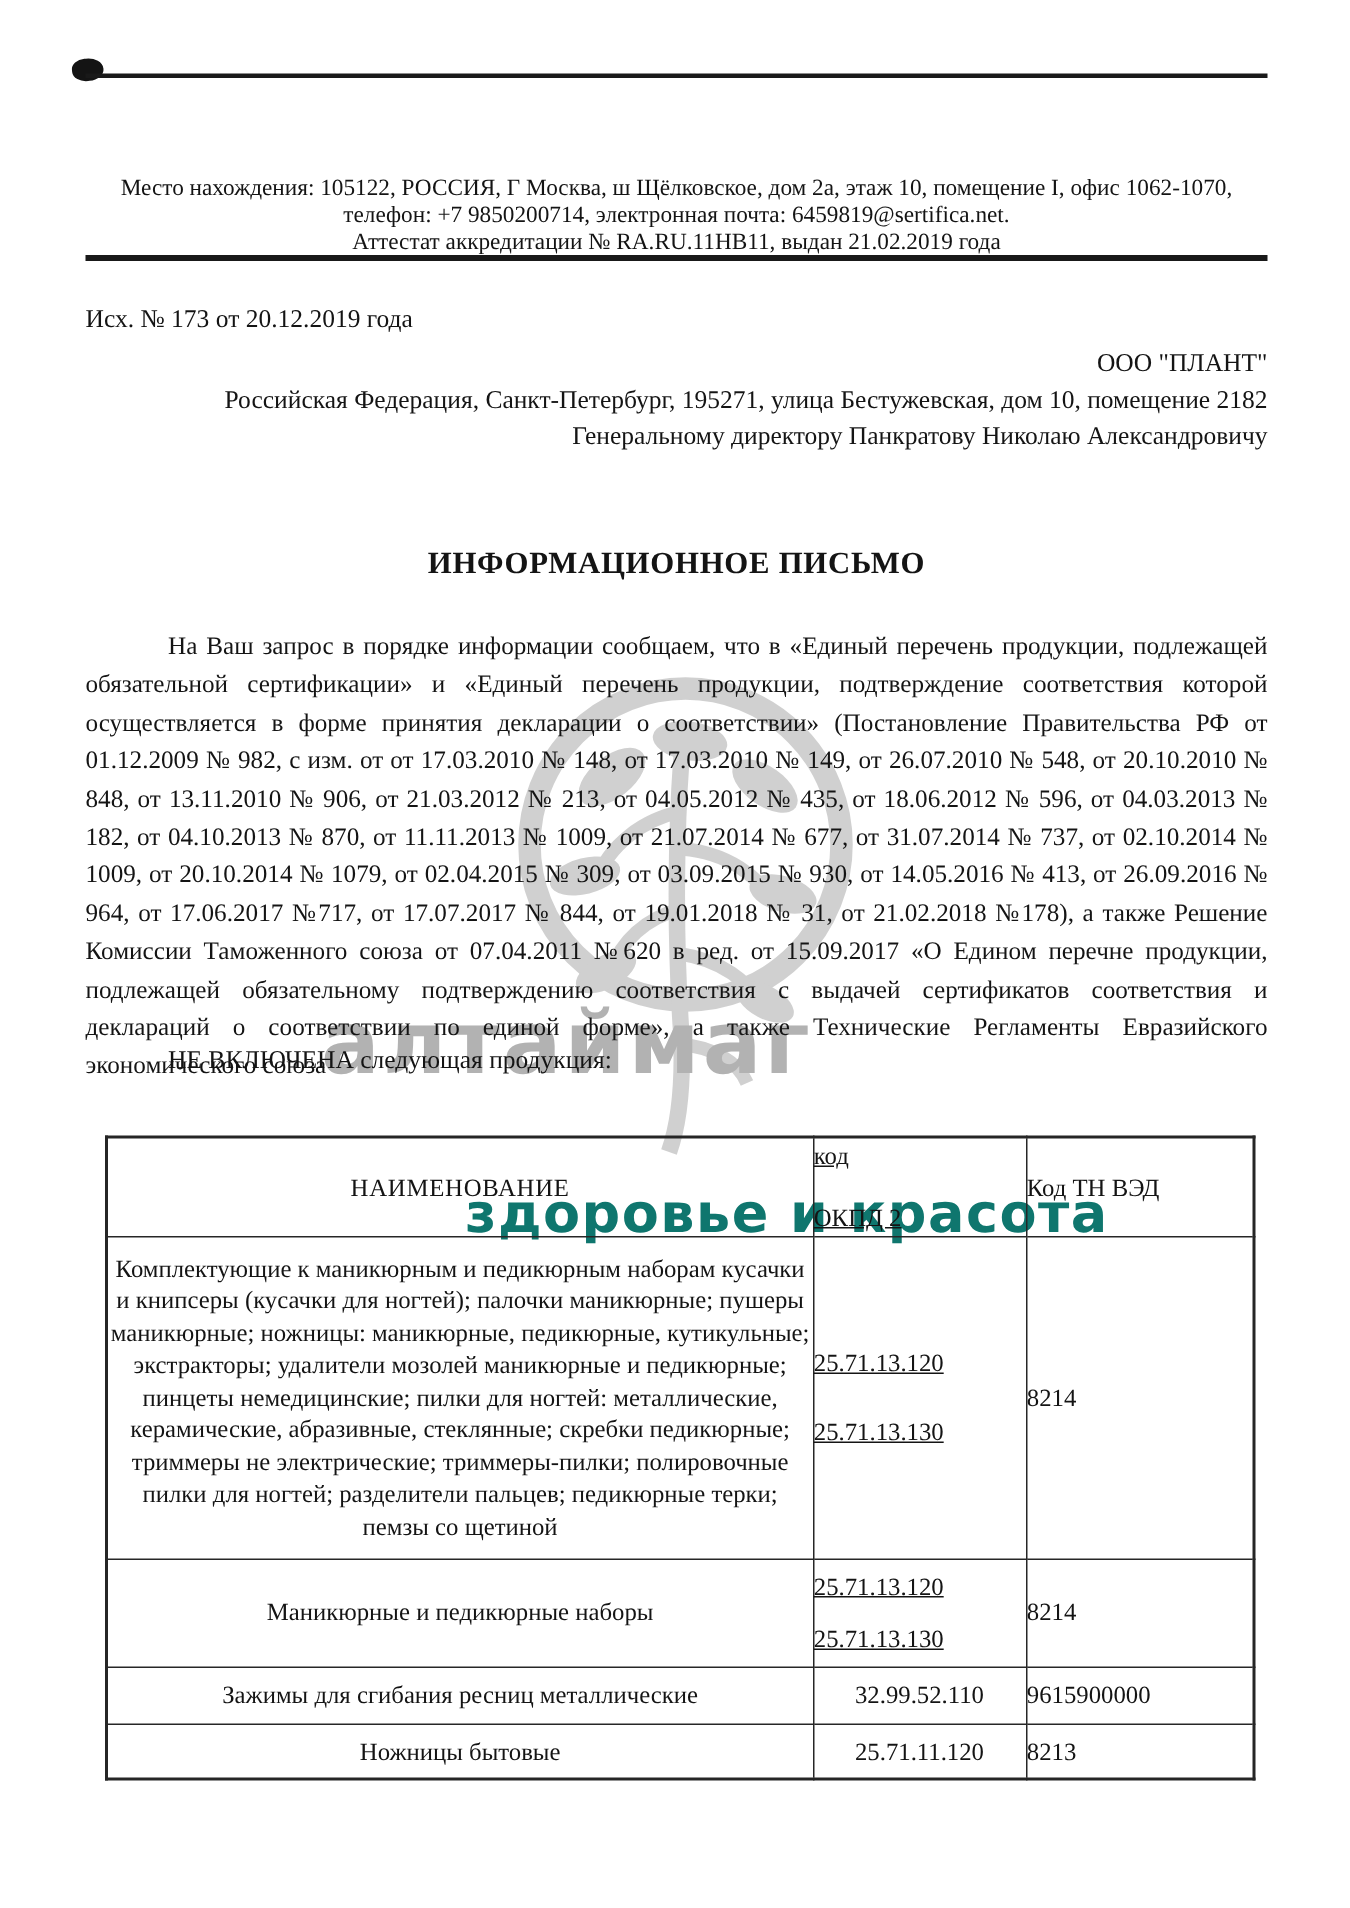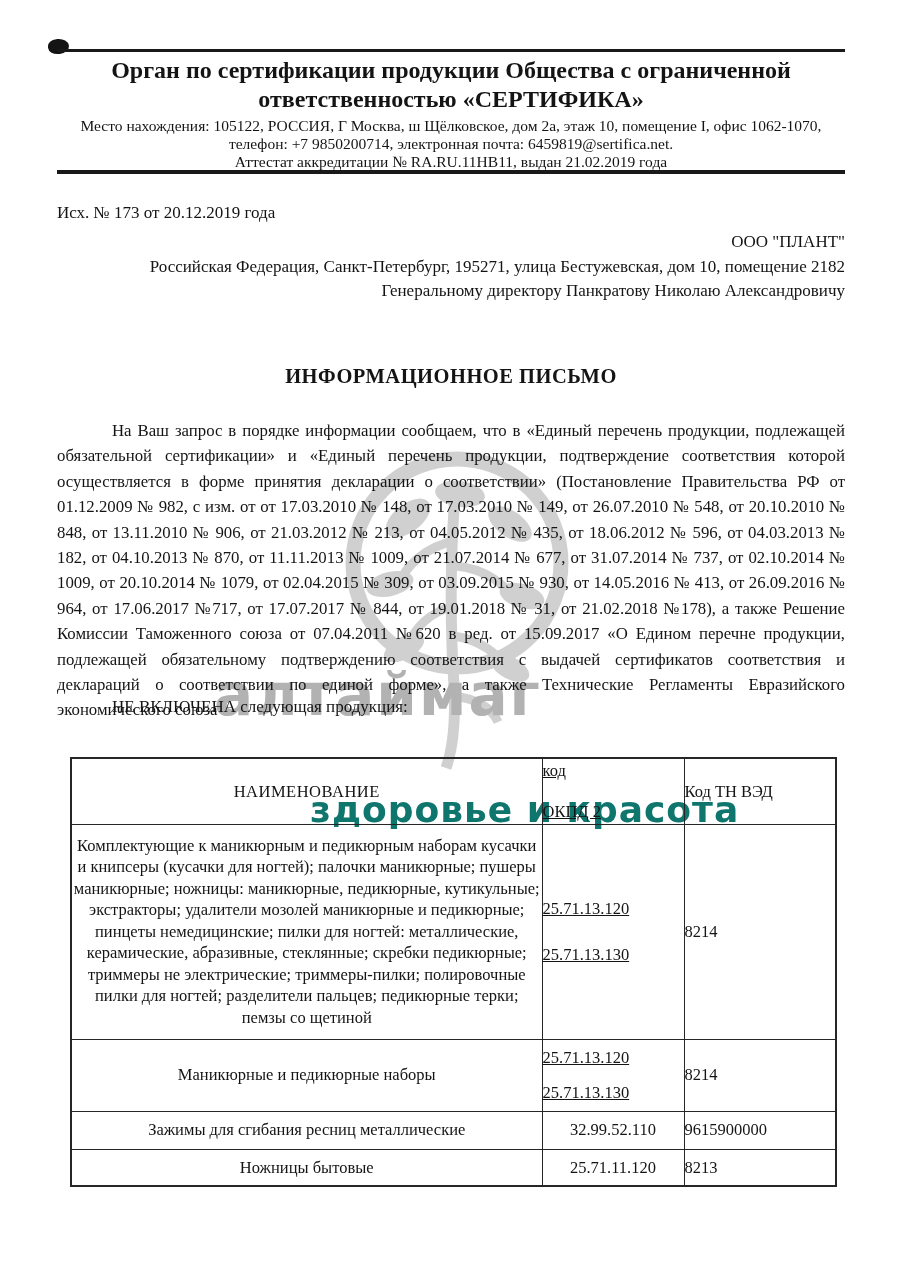--- a/index.html
+++ b/index.html
@@ -98,21 +98,20 @@
   </svg>
   <div class="wm-brand">алтаймаг</div>
   <div class="wm-tagline">здоровье и красота</div>
 </div>
 
 <div class="page-content">
 
   <div class="smudge"></div>
   <div class="rule-top"></div>
 
-  <div class="org-title">Орган по сертификации продукции Общества с ограниченной ответственностью «СЕРТИФИКА»</div>
 
   <div class="letterhead-address">
     <div>Место нахождения: 105122, РОССИЯ, Г Москва, ш Щёлковское, дом 2а, этаж 10, помещение I, офис 1062-1070,</div>
     <div>телефон: +7 9850200714, электронная почта: 6459819@sertifica.net.</div>
     <div>Аттестат аккредитации № RA.RU.11НВ11, выдан 21.02.2019 года</div>
   </div>
 
   <div class="rule-bottom"></div>
 
   <div class="ref-line">Исх. № 173 от 20.12.2019 года</div>

